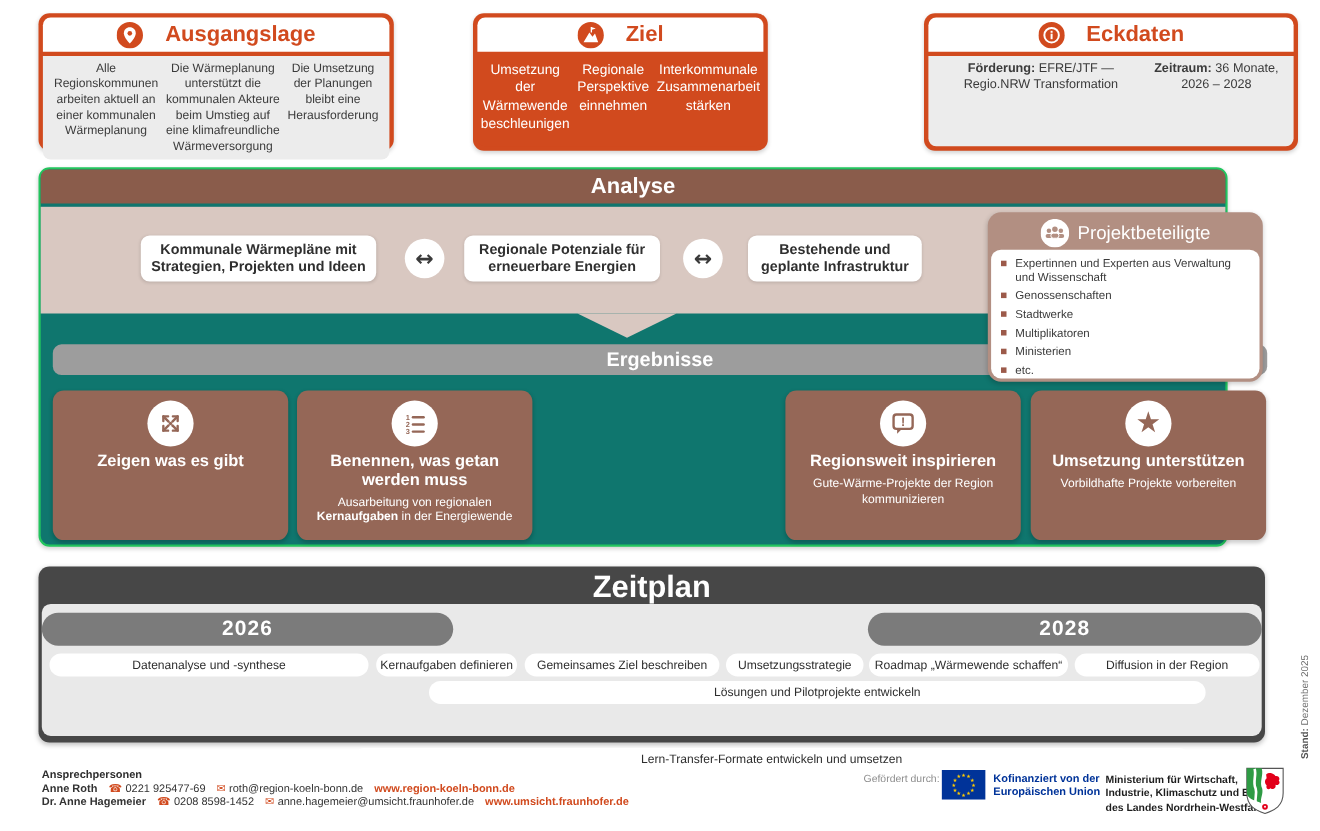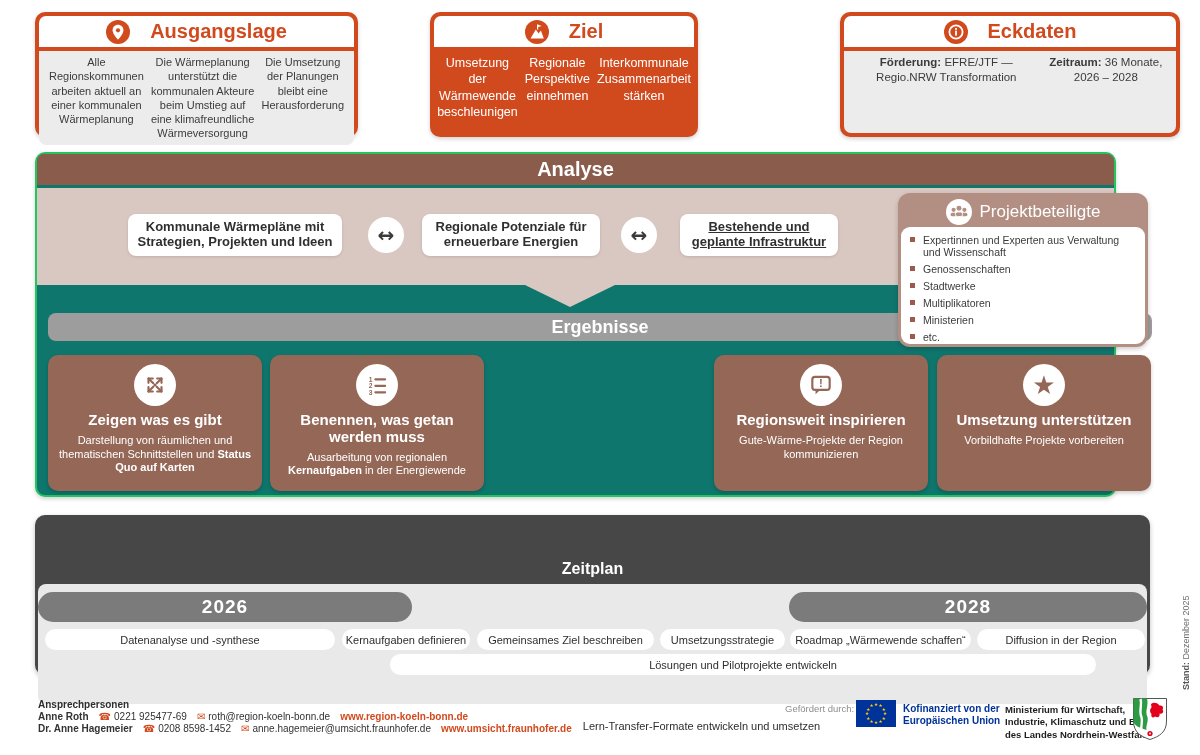--- a/index.html
+++ b/index.html
@@ -62,21 +62,21 @@
        display:flex;align-items:center;justify-content:center;color:#956757;}
   .card h4{margin:0 0 5px;font-size:15px;line-height:1.12;}
   .card p{margin:0 0 5px;font-size:11px;line-height:1.25;}
   .card p:empty{display:none;}
   .card b{font-weight:bold;}
 
   
   .zeit{position:absolute;left:35px;top:515px;width:1115px;height:160px;background:#474747;
         border-radius:10px;padding:3px;box-sizing:border-box;box-shadow:0 2px 5px rgba(0,0,0,.25);}
   .z-hd{height:31px;display:flex;align-items:center;justify-content:center;color:#fff;
-        font-weight:bold;font-size:16px;margin-top:35px;}
+        font-weight:bold;font-size:28px;}
   .z-bd{position:relative;background:#e9e9e9;border-radius:8px;height:calc(100% - 34px);
         margin-top:0;}
   .year{position:absolute;top:8px;height:30px;background:#7b7b7b;border-radius:15px;
         display:flex;align-items:center;justify-content:center;color:#fff;font-weight:bold;
         font-size:19px;letter-spacing:1px;}
   .pill{position:absolute;height:21px;background:#fff;border-radius:11px;display:flex;
         align-items:center;justify-content:center;font-size:11px;color:#2e2e2e;}
   .prow1{top:45px;} .prow2{top:70px;} .prow3{top:95px;}
 
   
@@ -151,21 +151,21 @@
 
   <div class="analyse">
     <div class="a-hd">Analyse</div>
     <div class="a-pink"></div>
     <div class="a-notch"></div>
 
     <div class="ipill" style="left:91px;width:214px;">Kommunale Wärmepläne mit Strategien, Projekten und Ideen</div>
     <div class="acircle" style="left:331px;">↔</div>
     <div class="ipill" style="left:385px;width:178px;">Regionale Potenziale für erneuerbare Energien</div>
     <div class="acircle" style="left:584px;">↔</div>
-    <div class="ipill" style="left:643px;width:158px;text-decoration:underline;">Bestehende und geplante Infrastruktur</div>
+    <div class="ipill" style="left:643px;width:158px;">Bestehende und geplante Infrastruktur</div>
 
     <div class="ergebnisse">Ergebnisse</div>
 
     <div class="pbet">
       <div class="pbet-hd">
         <svg width="26" height="26" viewBox="0 0 24 24">
           <circle cx="12" cy="12" r="12" fill="#fff"></circle>
           <circle cx="7" cy="10" r="1.9" fill="#b28f82"></circle>
           <circle cx="17" cy="10" r="1.9" fill="#b28f82"></circle>
           <circle cx="12" cy="8.6" r="2.3" fill="#b28f82"></circle>
@@ -211,21 +211,20 @@
           <polyline points="14,6 18,6 18,10"></polyline>
             <line x1="18" y1="6" x2="13.6" y2="10.4"></line>
           <polyline points="6,14 6,18 10,18"></polyline>
             <line x1="6" y1="18" x2="10.4" y2="13.6"></line>
           <polyline points="18,14 18,18 14,18"></polyline>
             <line x1="18" y1="18" x2="13.6" y2="13.6"></line>
           <circle cx="12" cy="12" r="1.4" fill="#956757" stroke="none"></circle>
         </svg>
       </div>
       <h4>Zeigen was es gibt</h4>
-      <p><span>Darstellung von räumlichen und thematischen Schnittstellen und </span><b>Status Quo auf Karten</b></p>
 
     </div>
 
     <div class="card" style="left:233px;">
       <div class="cic">
         <svg width="26" height="26" viewBox="0 0 24 24">
           <text x="6.2" y="9" font-size="6.2" font-weight="bold" fill="#956757" text-anchor="middle" font-family="Liberation Sans,sans-serif">1</text>
           <text x="6.2" y="15" font-size="6.2" font-weight="bold" fill="#956757" text-anchor="middle" font-family="Liberation Sans,sans-serif">2</text>
           <text x="6.2" y="21" font-size="6.2" font-weight="bold" fill="#956757" text-anchor="middle" font-family="Liberation Sans,sans-serif">3</text>
           <line x1="10.5" y1="6.8" x2="19.5" y2="6.8" stroke="#956757" stroke-width="2" stroke-linecap="round"></line>

